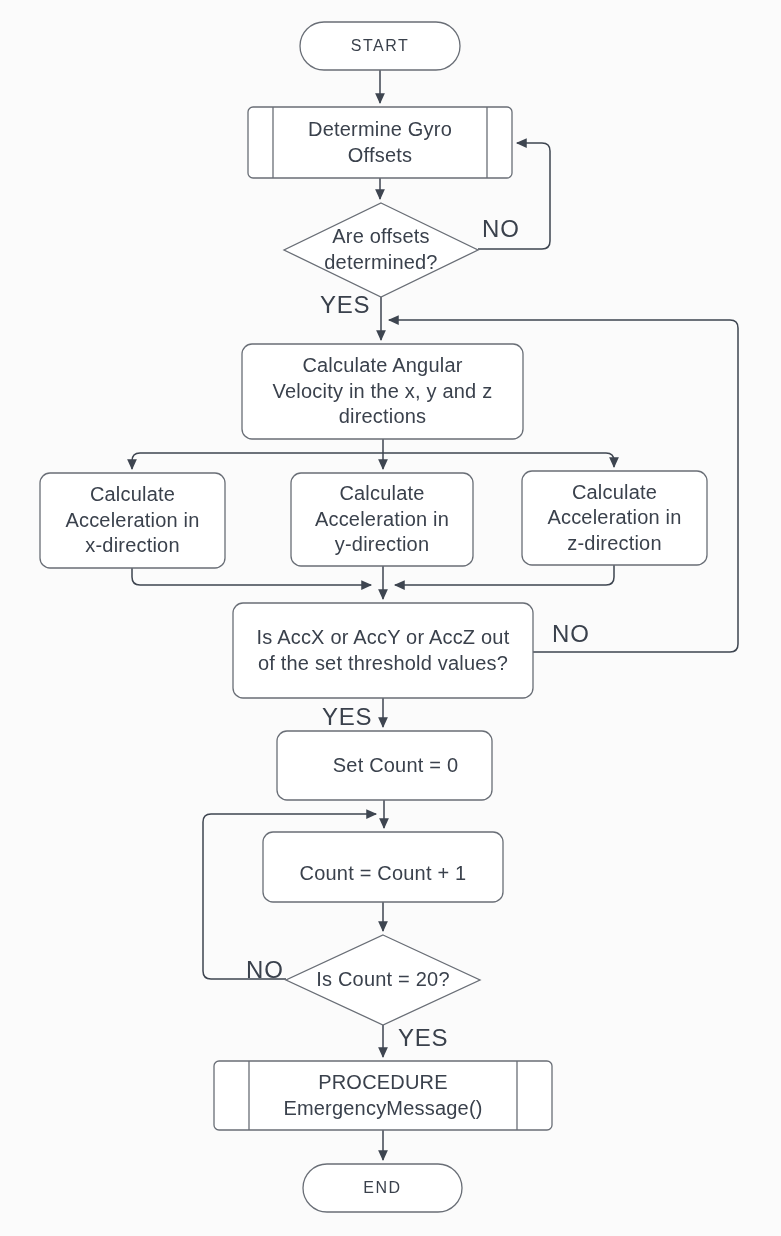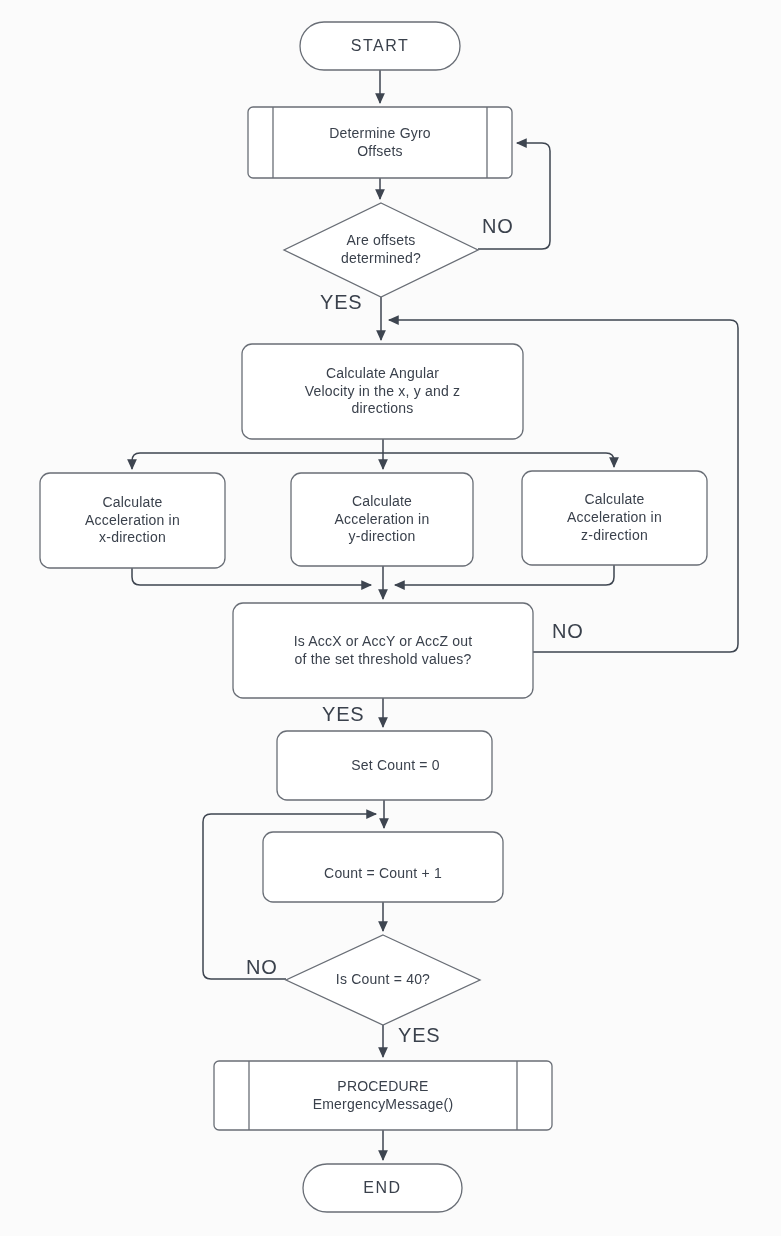--- a/index.html
+++ b/index.html
@@ -42,29 +42,29 @@
   }
   #arrowhead path { fill: var(--connector); stroke: none; }
   .node-label {
     position: absolute;
     display: flex;
     align-items: center;
     justify-content: center;
     text-align: center;
     white-space: pre-line;
     color: var(--text);
-    font-size: 14px;
+    font-size: 20px;
     line-height: 1.28;
     letter-spacing: 0.2px;
   }
   .terminator-label { letter-spacing: 1.5px; font-size: 16px; }
   .edge-label {
     position: absolute;
     color: var(--text);
-    font-size: 20px;
+    font-size: 24px;
     letter-spacing: 0.8px;
   }
 </style>
 </head>
 <body>
 
 <div class="canvas">
 
   <svg width="781" height="1236" viewBox="0 0 781 1236">
     <defs>
@@ -134,21 +134,21 @@
 Acceleration in
 z-direction</div>
 
   <div class="node-label" style="left:240px; top:603px; width:286px; height:95px;">Is AccX or AccY or AccZ out
 of the set threshold values?</div>
 
   <div class="node-label" style="left:277px; top:731px; width:237px; height:69px;">Set Count = 0</div>
 
   <div class="node-label" style="left:263px; top:832px; width:240px; height:84px;">Count = Count + 1</div>
 
-  <div class="node-label" style="left:296px; top:938px; width:174px; height:84px;">Is Count = 40?</div>
+  <div class="node-label" style="left:296px; top:938px; width:174px; height:84px;">Is Count = 20?</div>
 
   <div class="node-label terminator-label" style="left:303px; top:1164px; width:159px; height:48px;">END</div>
 
   <div class="node-label" style="left:249px; top:1061px; width:268px; height:69px;">PROCEDURE
 EmergencyMessage()</div>
 
   <div class="edge-label" style="left:482px; top:215px;">NO</div>
 
   <div class="edge-label" style="left:320px; top:291px;">YES</div>
 

